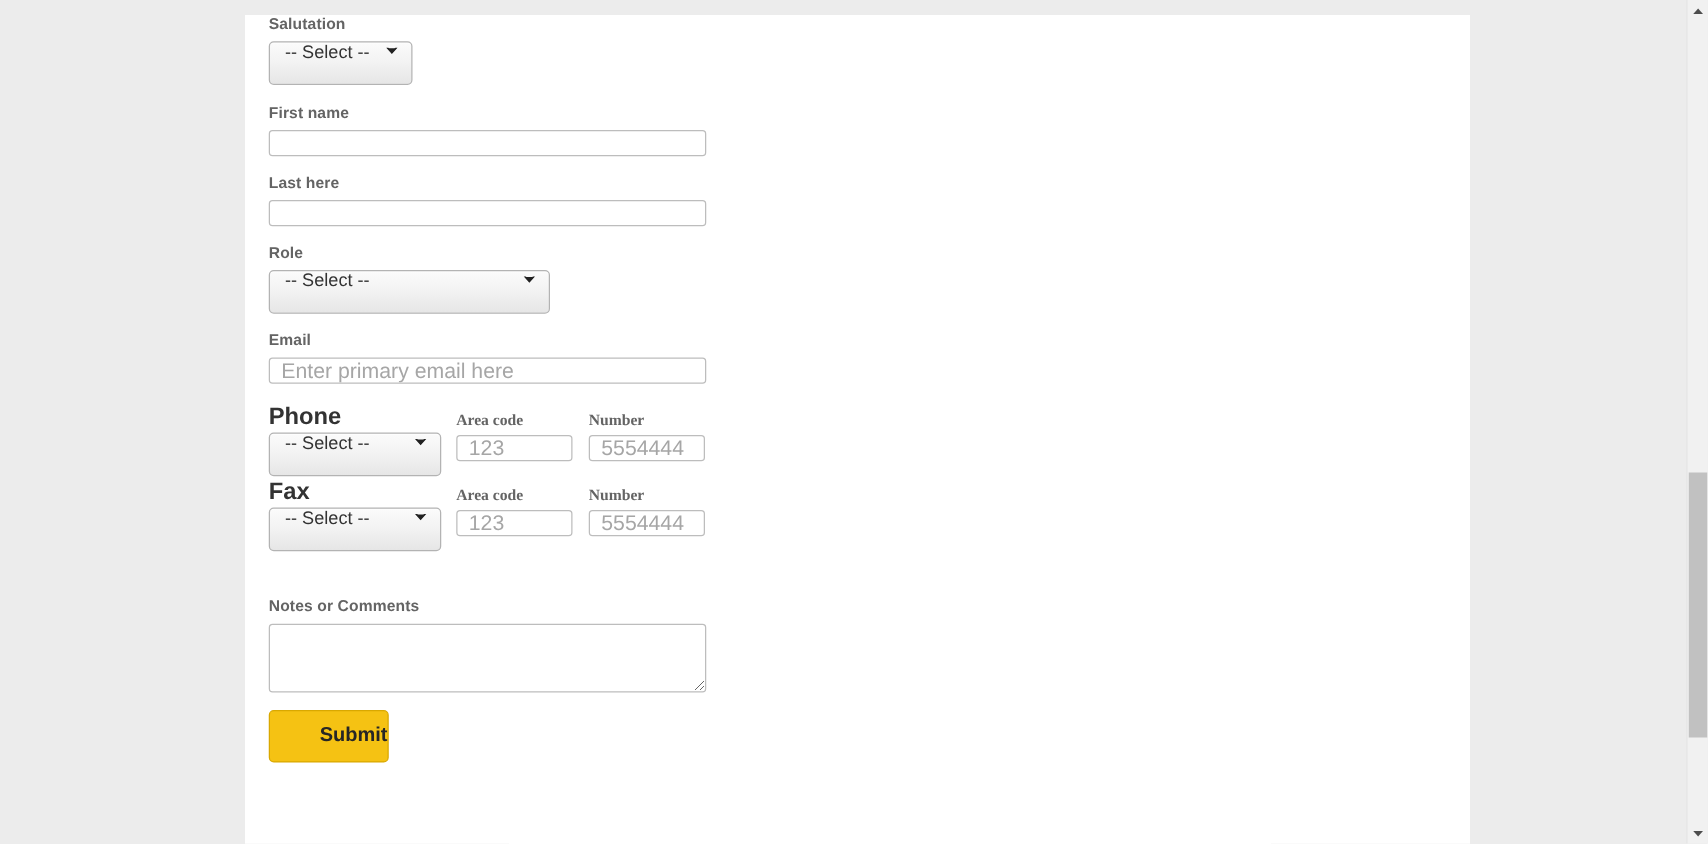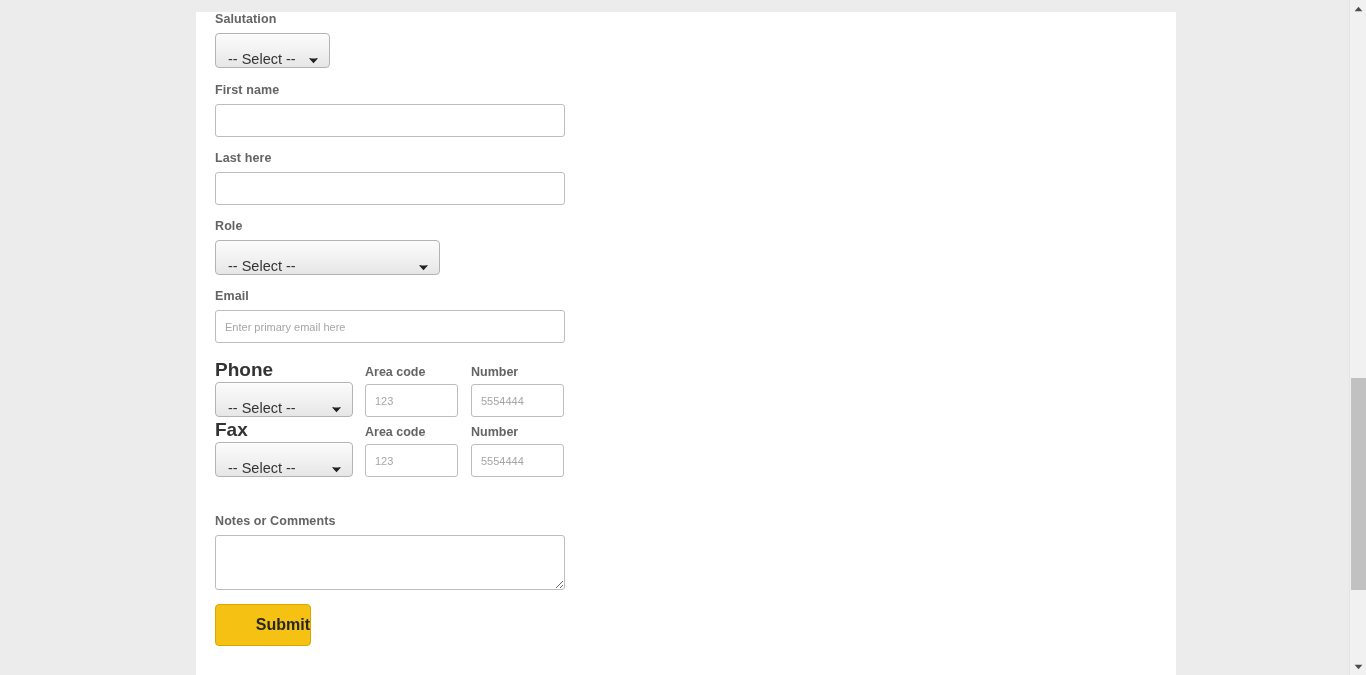--- a/index.html
+++ b/index.html
@@ -60,39 +60,39 @@
     font-size: 12.5px;
     font-weight: bold;
     color: #646464;
     line-height: 14px;
   }
 
   
   .text-input {
     display: block;
     font-family: "Liberation Sans", sans-serif;
-    font-size: 11px;
+    font-size: 17px;
     color: #444;
     background: #ffffff;
     border: 1px solid #bdbdbd;
     border-radius: 3px;
     padding: 4px 9px;
     outline: none;
-    height: 33px;
+    height: 21px;
   }
   .text-input::placeholder { color: #a6a6a6; opacity: 1; }
 
   .input-wide { width: 350px; }
   .input-area-code { width: 93px; }
   .input-number  { width: 93px; }
 
   
   .select-box {
     display: inline-flex;
-    align-items: flex-end;
+    align-items: flex-start;
     justify-content: space-between;
     font-size: 14.5px;
     color: #333333;
     background: linear-gradient(to bottom, #fbfbfb 0%, #f3f3f3 45%, #e6e6e6 100%);
     border: 1px solid #b3b3b3;
     border-radius: 4px;
     height: 35px;
     padding: 0 9px 0 12px;
     cursor: pointer;
     user-select: none;
@@ -152,21 +152,21 @@
   
   .row-phone {
     position: relative;
     height: 60px;
   }
   .phone-heading { position: absolute; left: 0; top: 0; }
   .phone-select  { position: absolute; left: 0; top: 22px; }
   .phone-col-area { position: absolute; left: 150px; top: 5px; }
   .phone-col-num  { position: absolute; left: 256px; top: 5px; }
   .phone-col-area .sub-label,
-  .phone-col-num .sub-label { margin-bottom: 5px; }
+  .phone-col-num .sub-label { margin-bottom: 5px; font-family: Liberation Serif, serif; }
 
   
   .scrollbar {
     position: absolute;
     right: 0;
     top: 0;
     width: 17px;
     height: 675px;
     background: #f1f1f1;
     border-left: 1px solid #e4e4e4;

